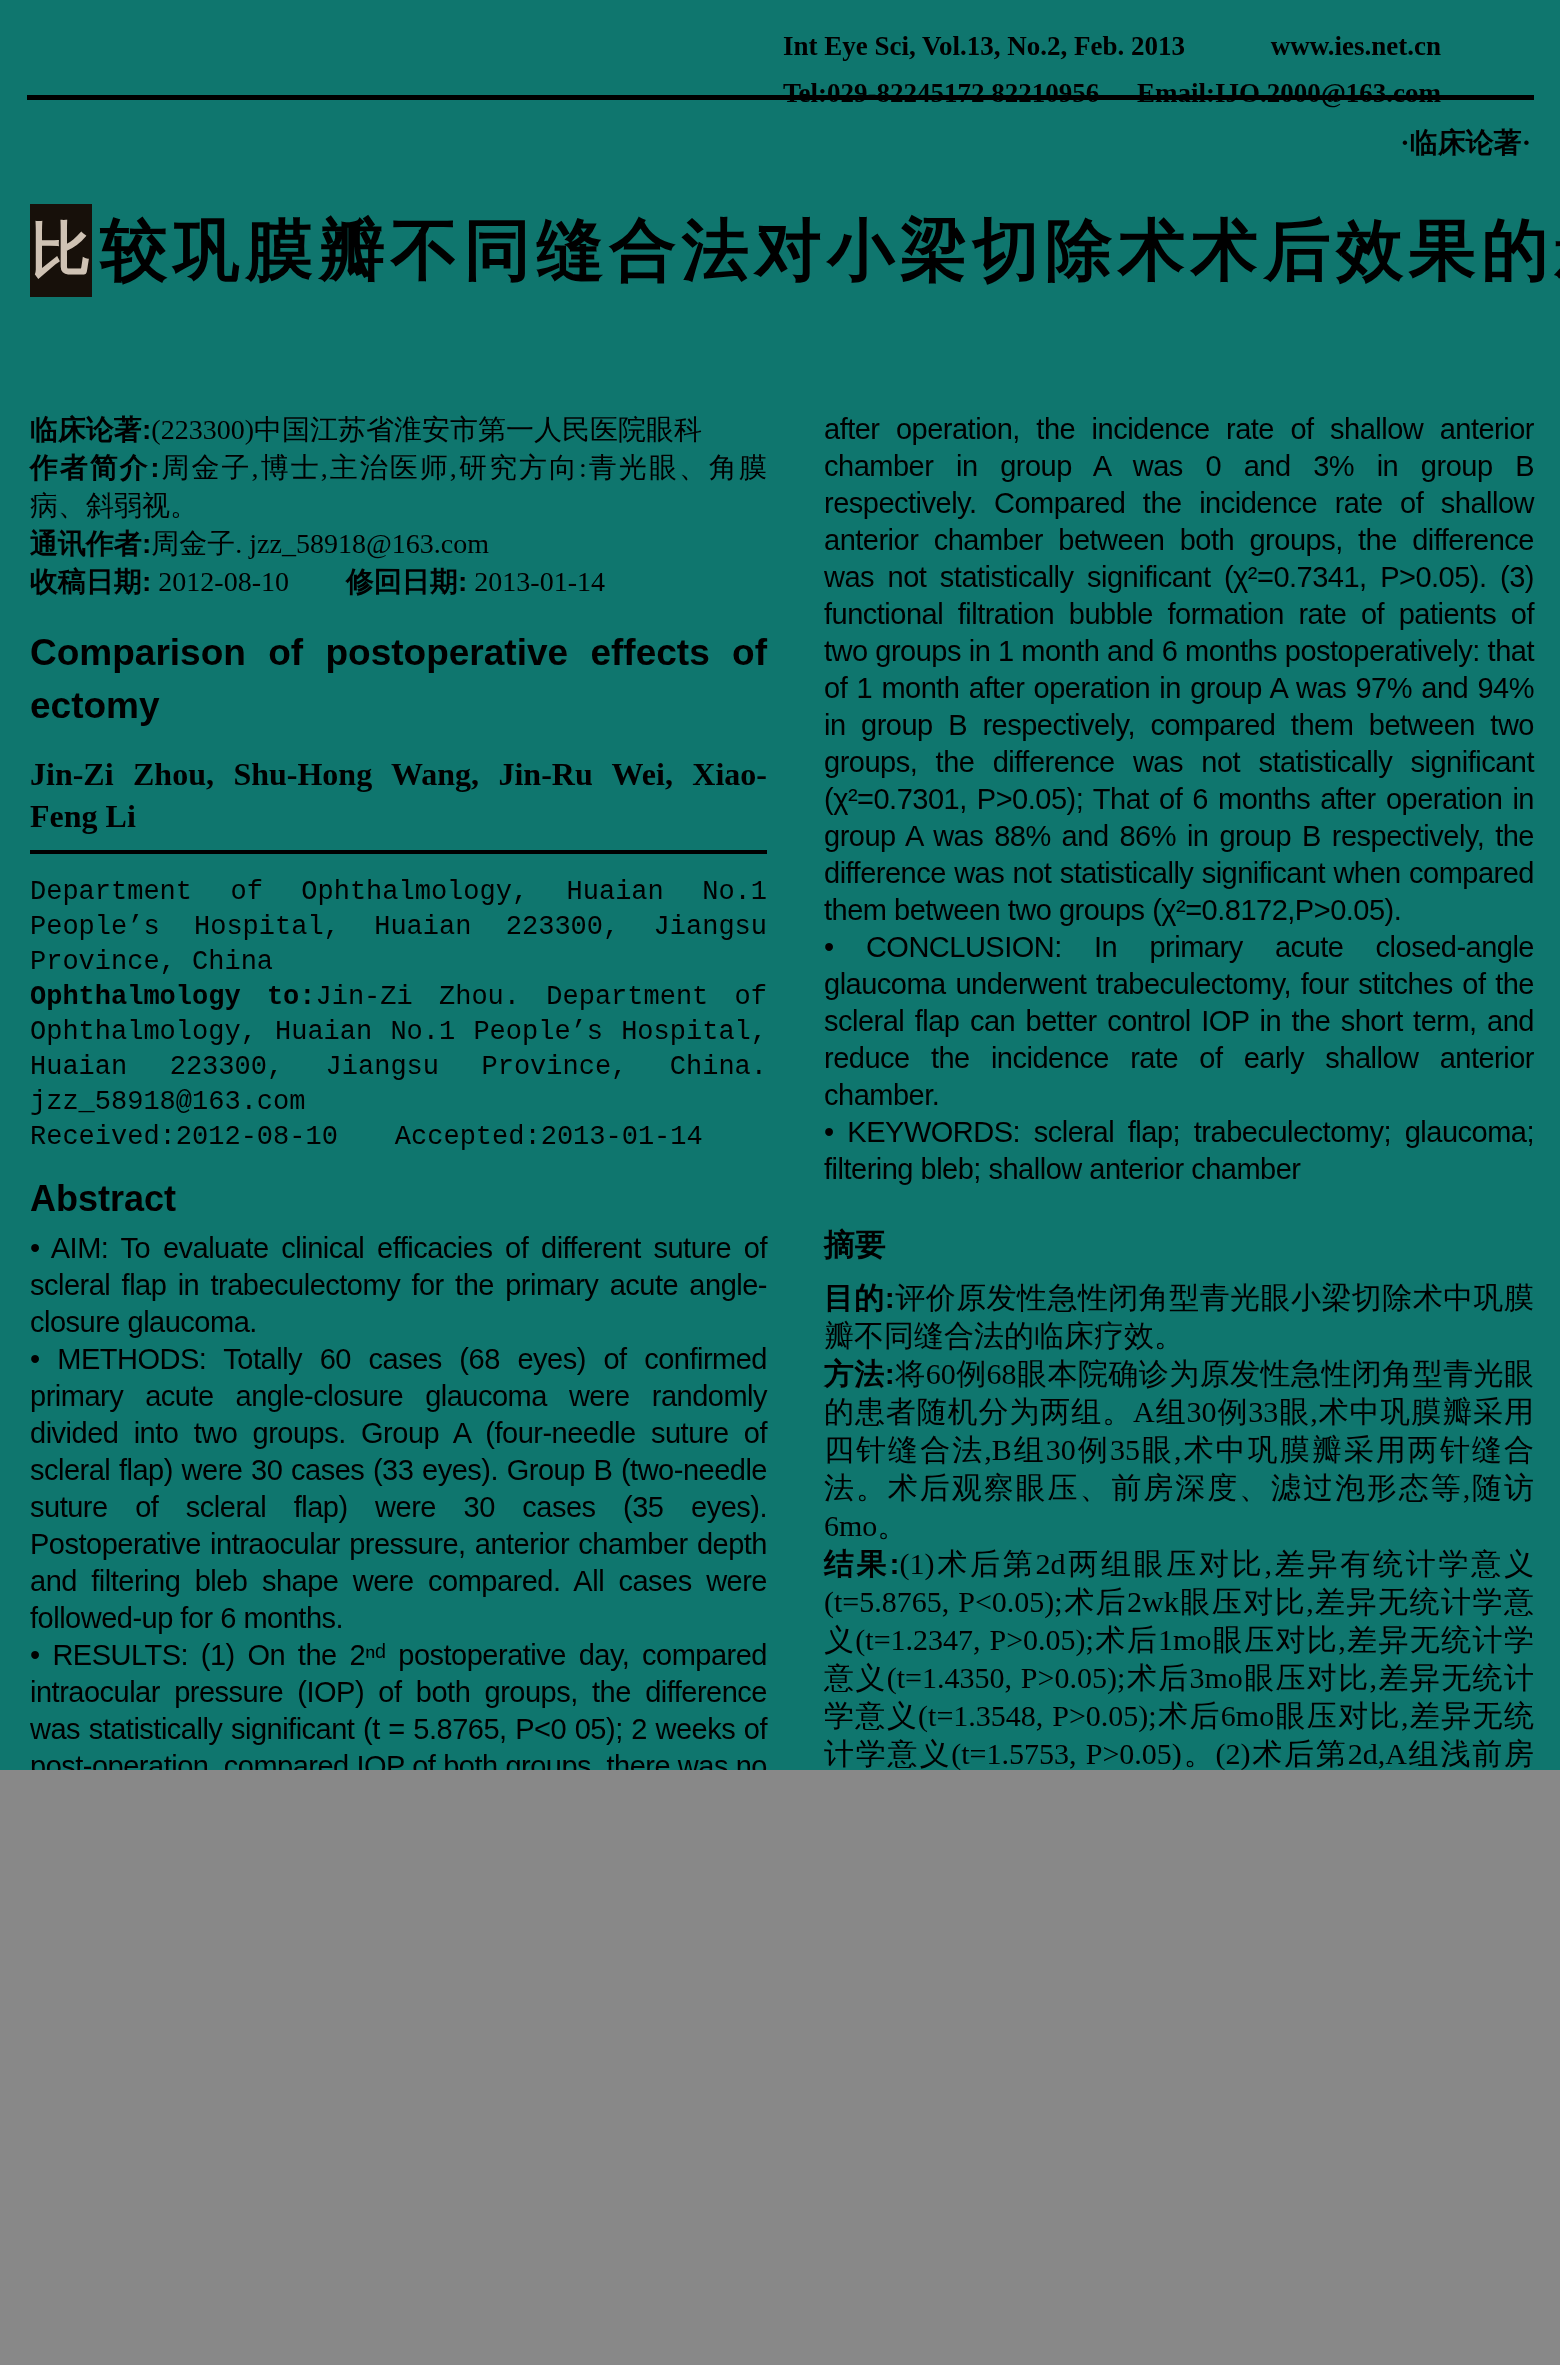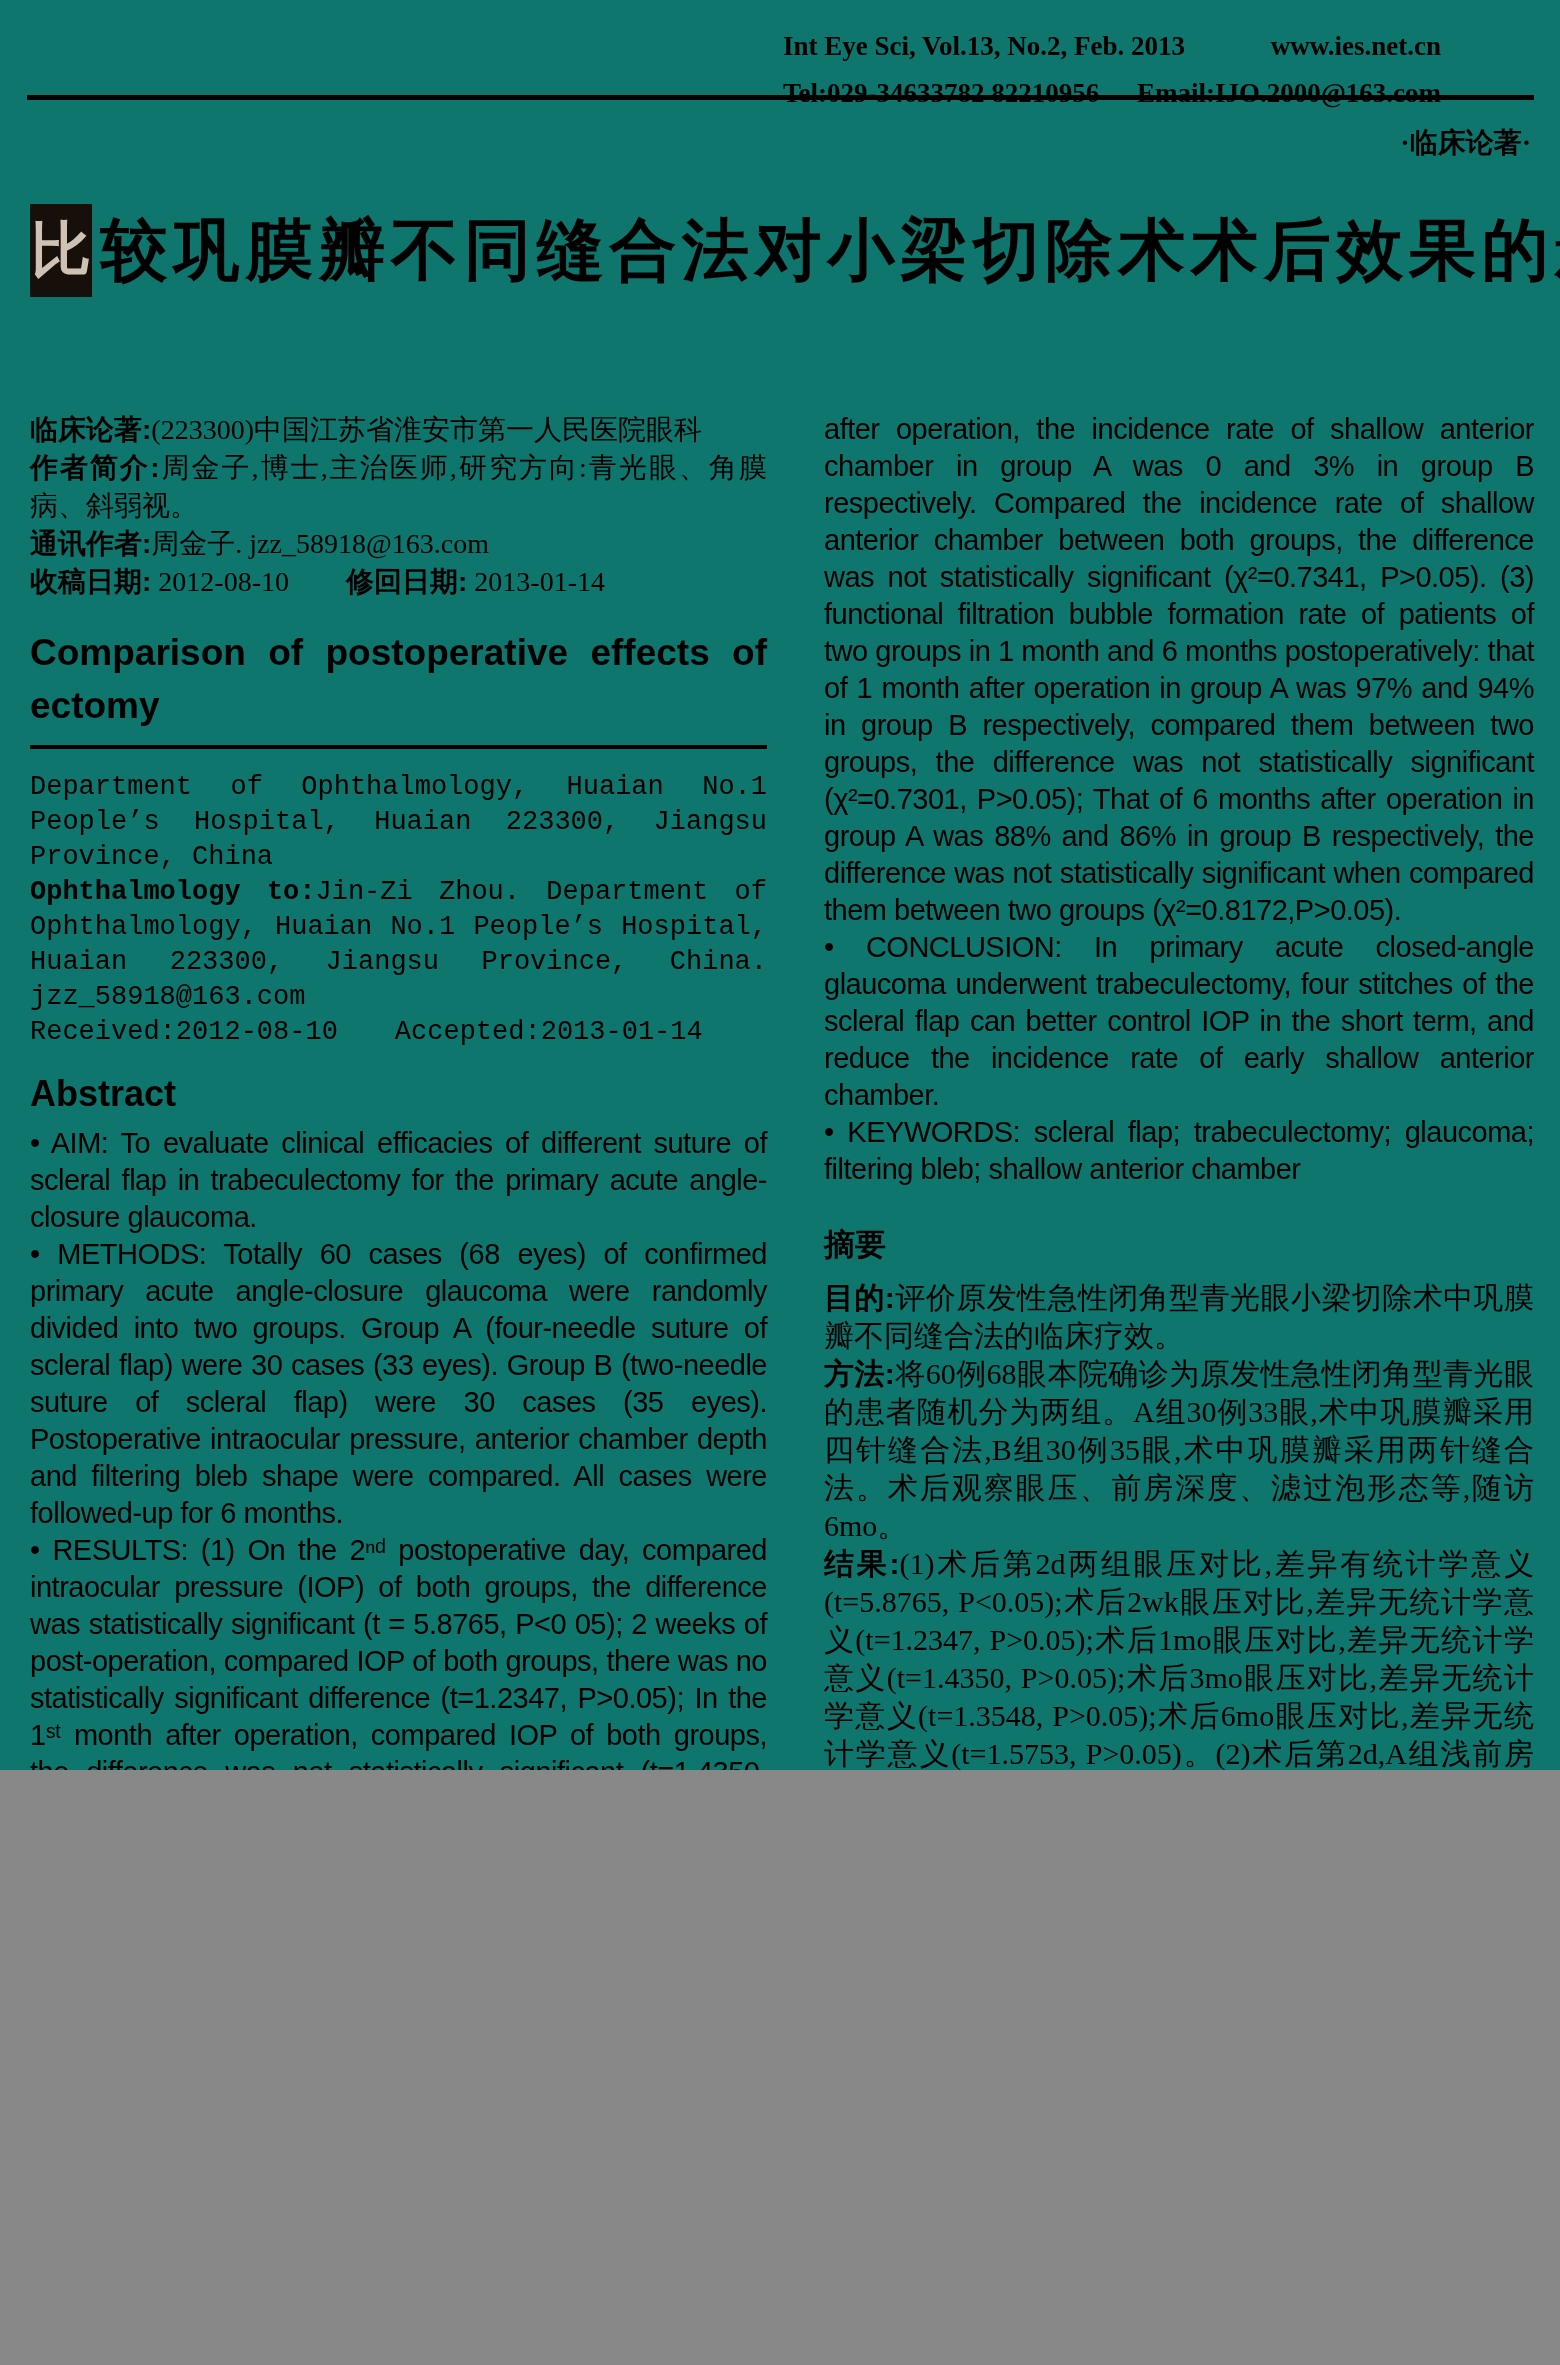--- a/index.html
+++ b/index.html
@@ -189,21 +189,21 @@
 <body>
 
 <div class="page">
 
   <div class="journal-header">
     <div class="hline">
       <span>Int Eye Sci, Vol.13, No.2, Feb. 2013</span>
       <span>www.ies.net.cn</span>
     </div>
     <div class="hline">
-      <span>Tel:029-34633782  82210956</span>
+      <span>Tel:029-82245172  82210956</span>
       <span>Email:IJO.2000@163.com</span>
     </div>
   </div>
   <div class="top-rule"></div>
   <div class="section-tag">·临床论著·</div>
 
   <div class="cn-title">
     <span class="drop-box">比</span>
     <span class="cn-title-text">较巩膜瓣不同缝合法对小梁切除术术后效果的影响</span>
   </div>
@@ -217,20 +217,24 @@
         <p><span class="lbl">作者简介:</span><span>周金子,博士,主治医师,研究方向:青光眼、角膜病、斜弱视。</span></p>
         <p><span class="lbl">通讯作者:</span><span>周金子. jzz_58918@163.com</span></p>
         <p><span class="lbl">收稿日期:</span> <span>2012-08-10</span><span class="gap2"></span><span class="lbl">修回日期:</span> <span>2013-01-14</span></p>
       </div>
 
       <div class="en-title">
         <div class="jline">Comparison of postoperative effects of</div>
         <div class="jline lastline">ectomy</div>
       </div>
 
+      <div class="en-authors">
+        <div class="jline">Jin-Zi Zhou, Shu-Hong Wang, Jin-Ru Wei, Xiao-</div>
+        <div class="jline lastline">Feng Li</div>
+      </div>
 
       <hr class="col-rule">
 
       <div class="serif-block">
         <p>Department of Ophthalmology, Huaian No.1 People’s Hospital, Huaian 223300, Jiangsu Province, China</p>
         <p><span class="bold-lead">Ophthalmology to:</span><span>Jin-Zi Zhou. Department of Ophthalmology, Huaian No.1 People’s Hospital, Huaian 223300, Jiangsu Province, China. jzz_58918@163.com</span></p>
         <p class="received-line"><span>Received:2012-08-10</span><span class="gap"></span><span>Accepted:2013-01-14</span></p>
       </div>
 
       <h2 class="abstract-heading">Abstract</h2>

